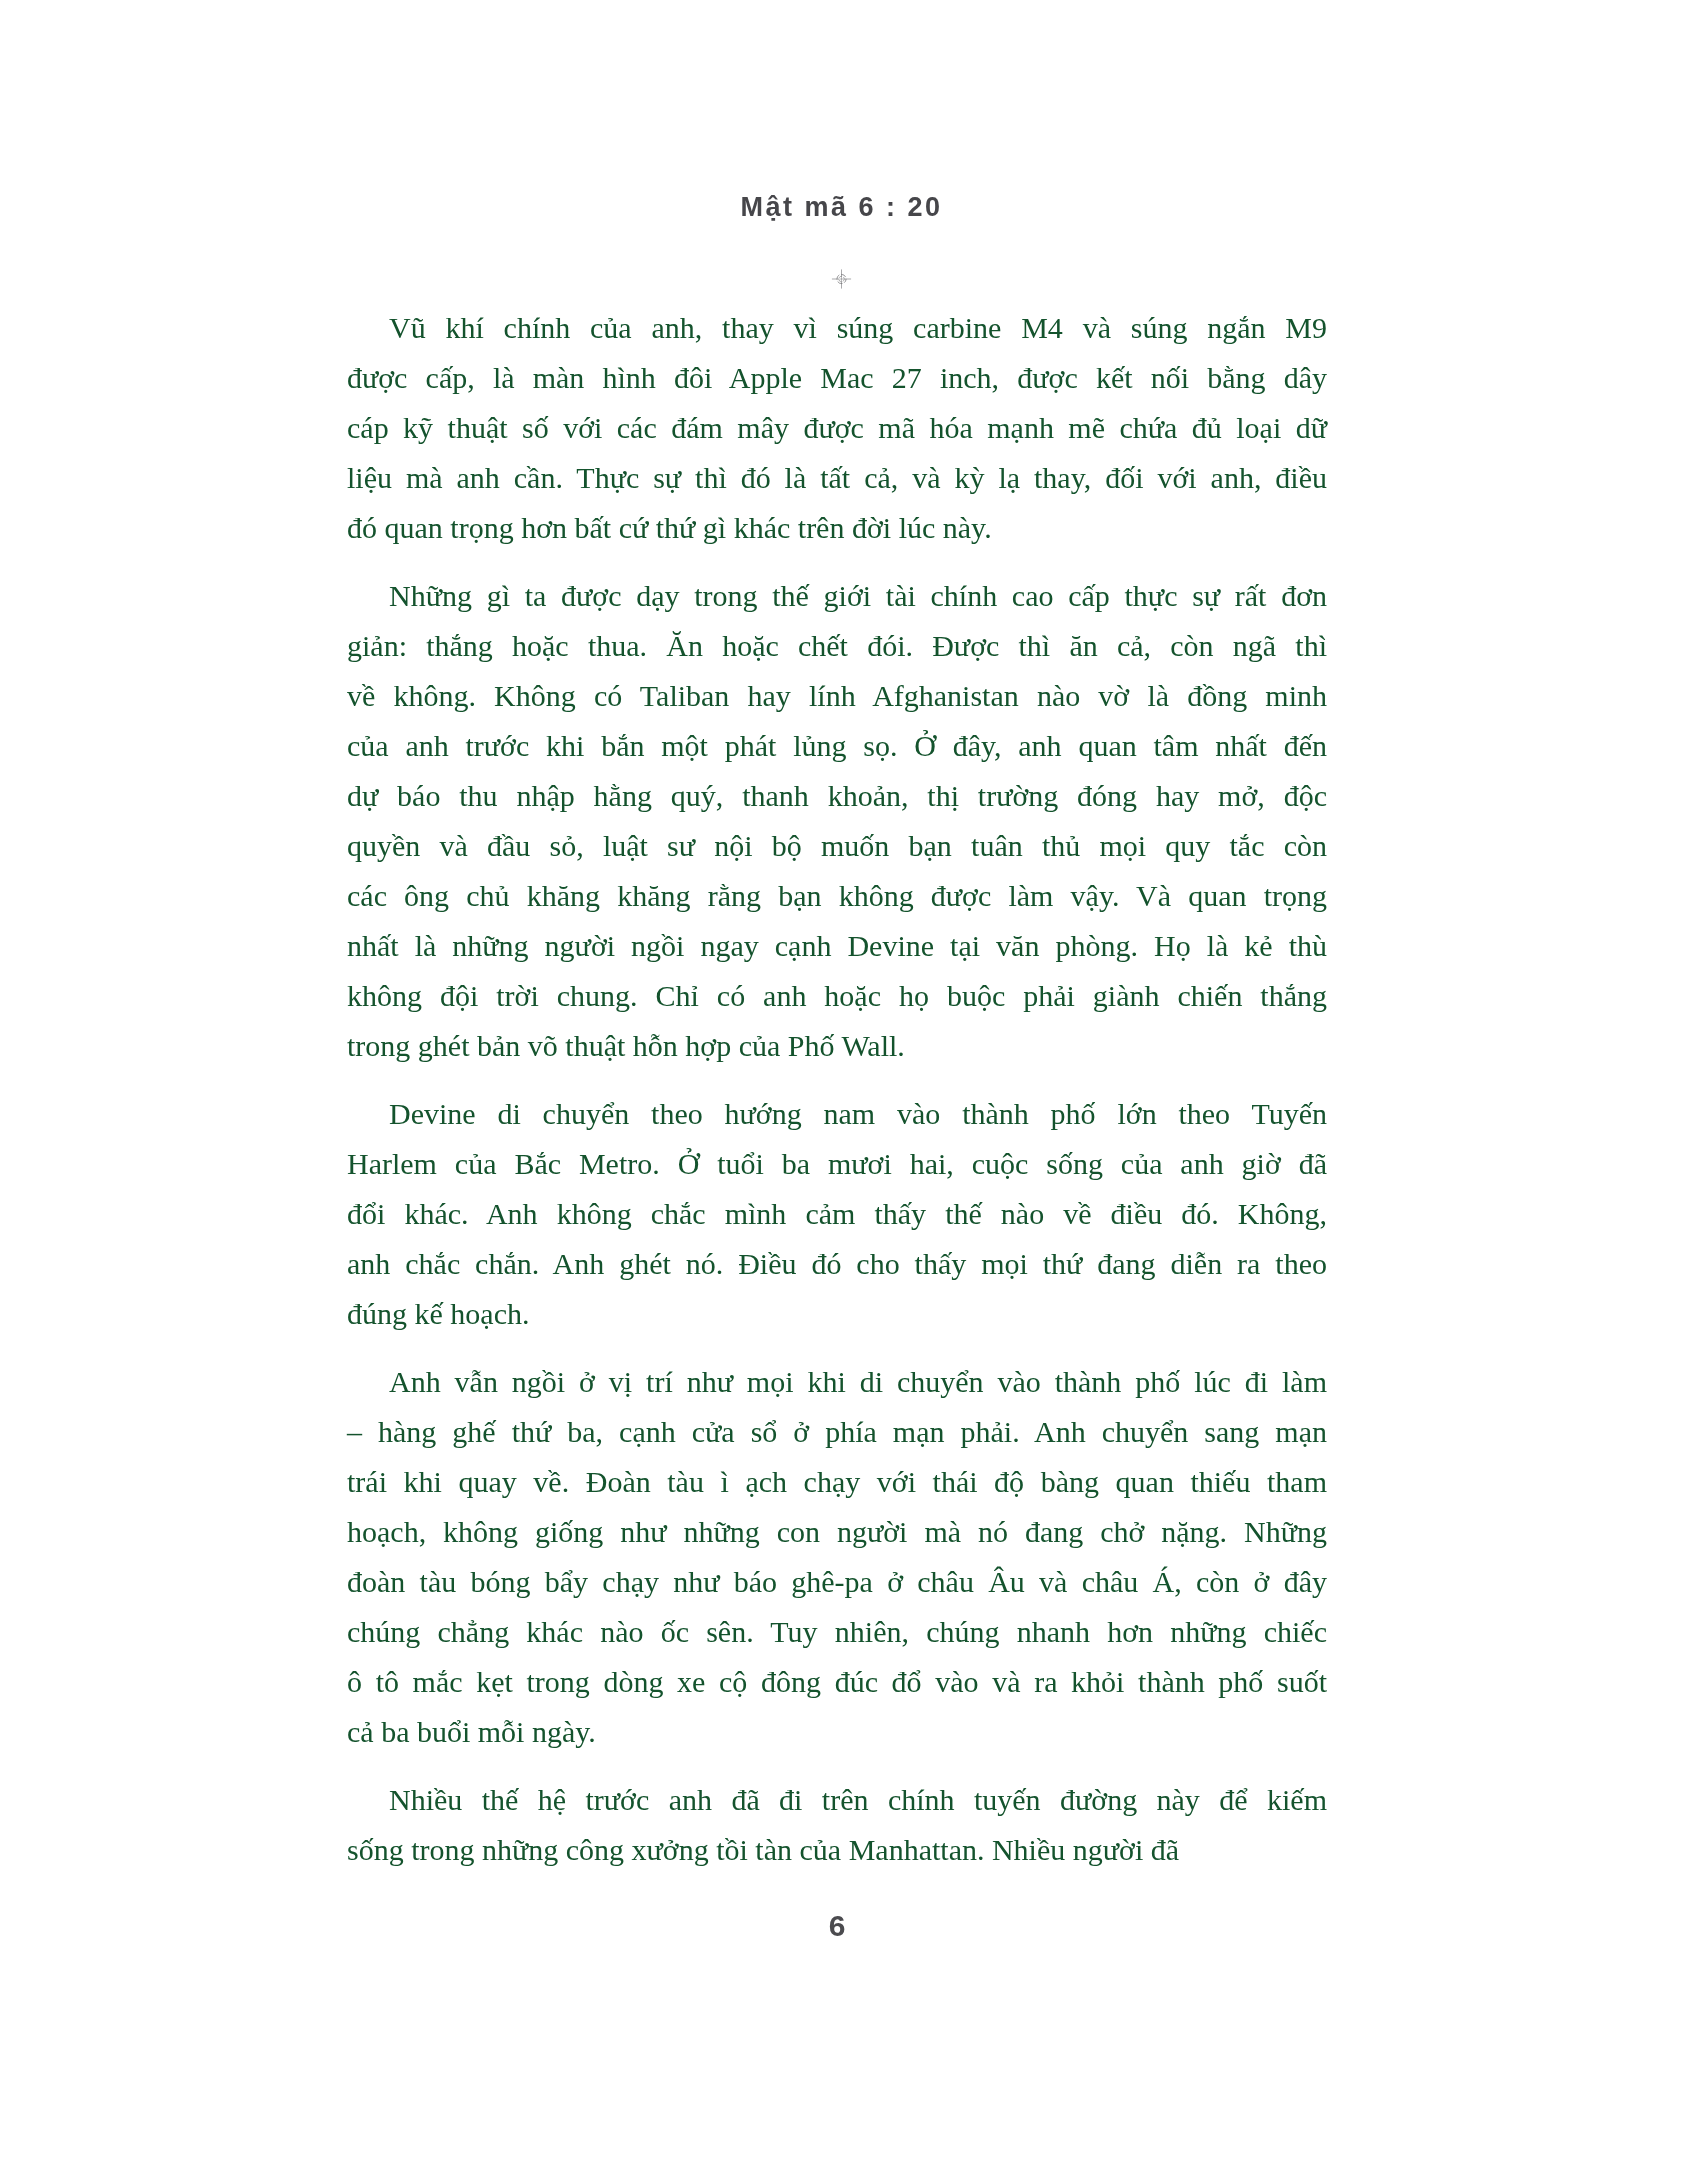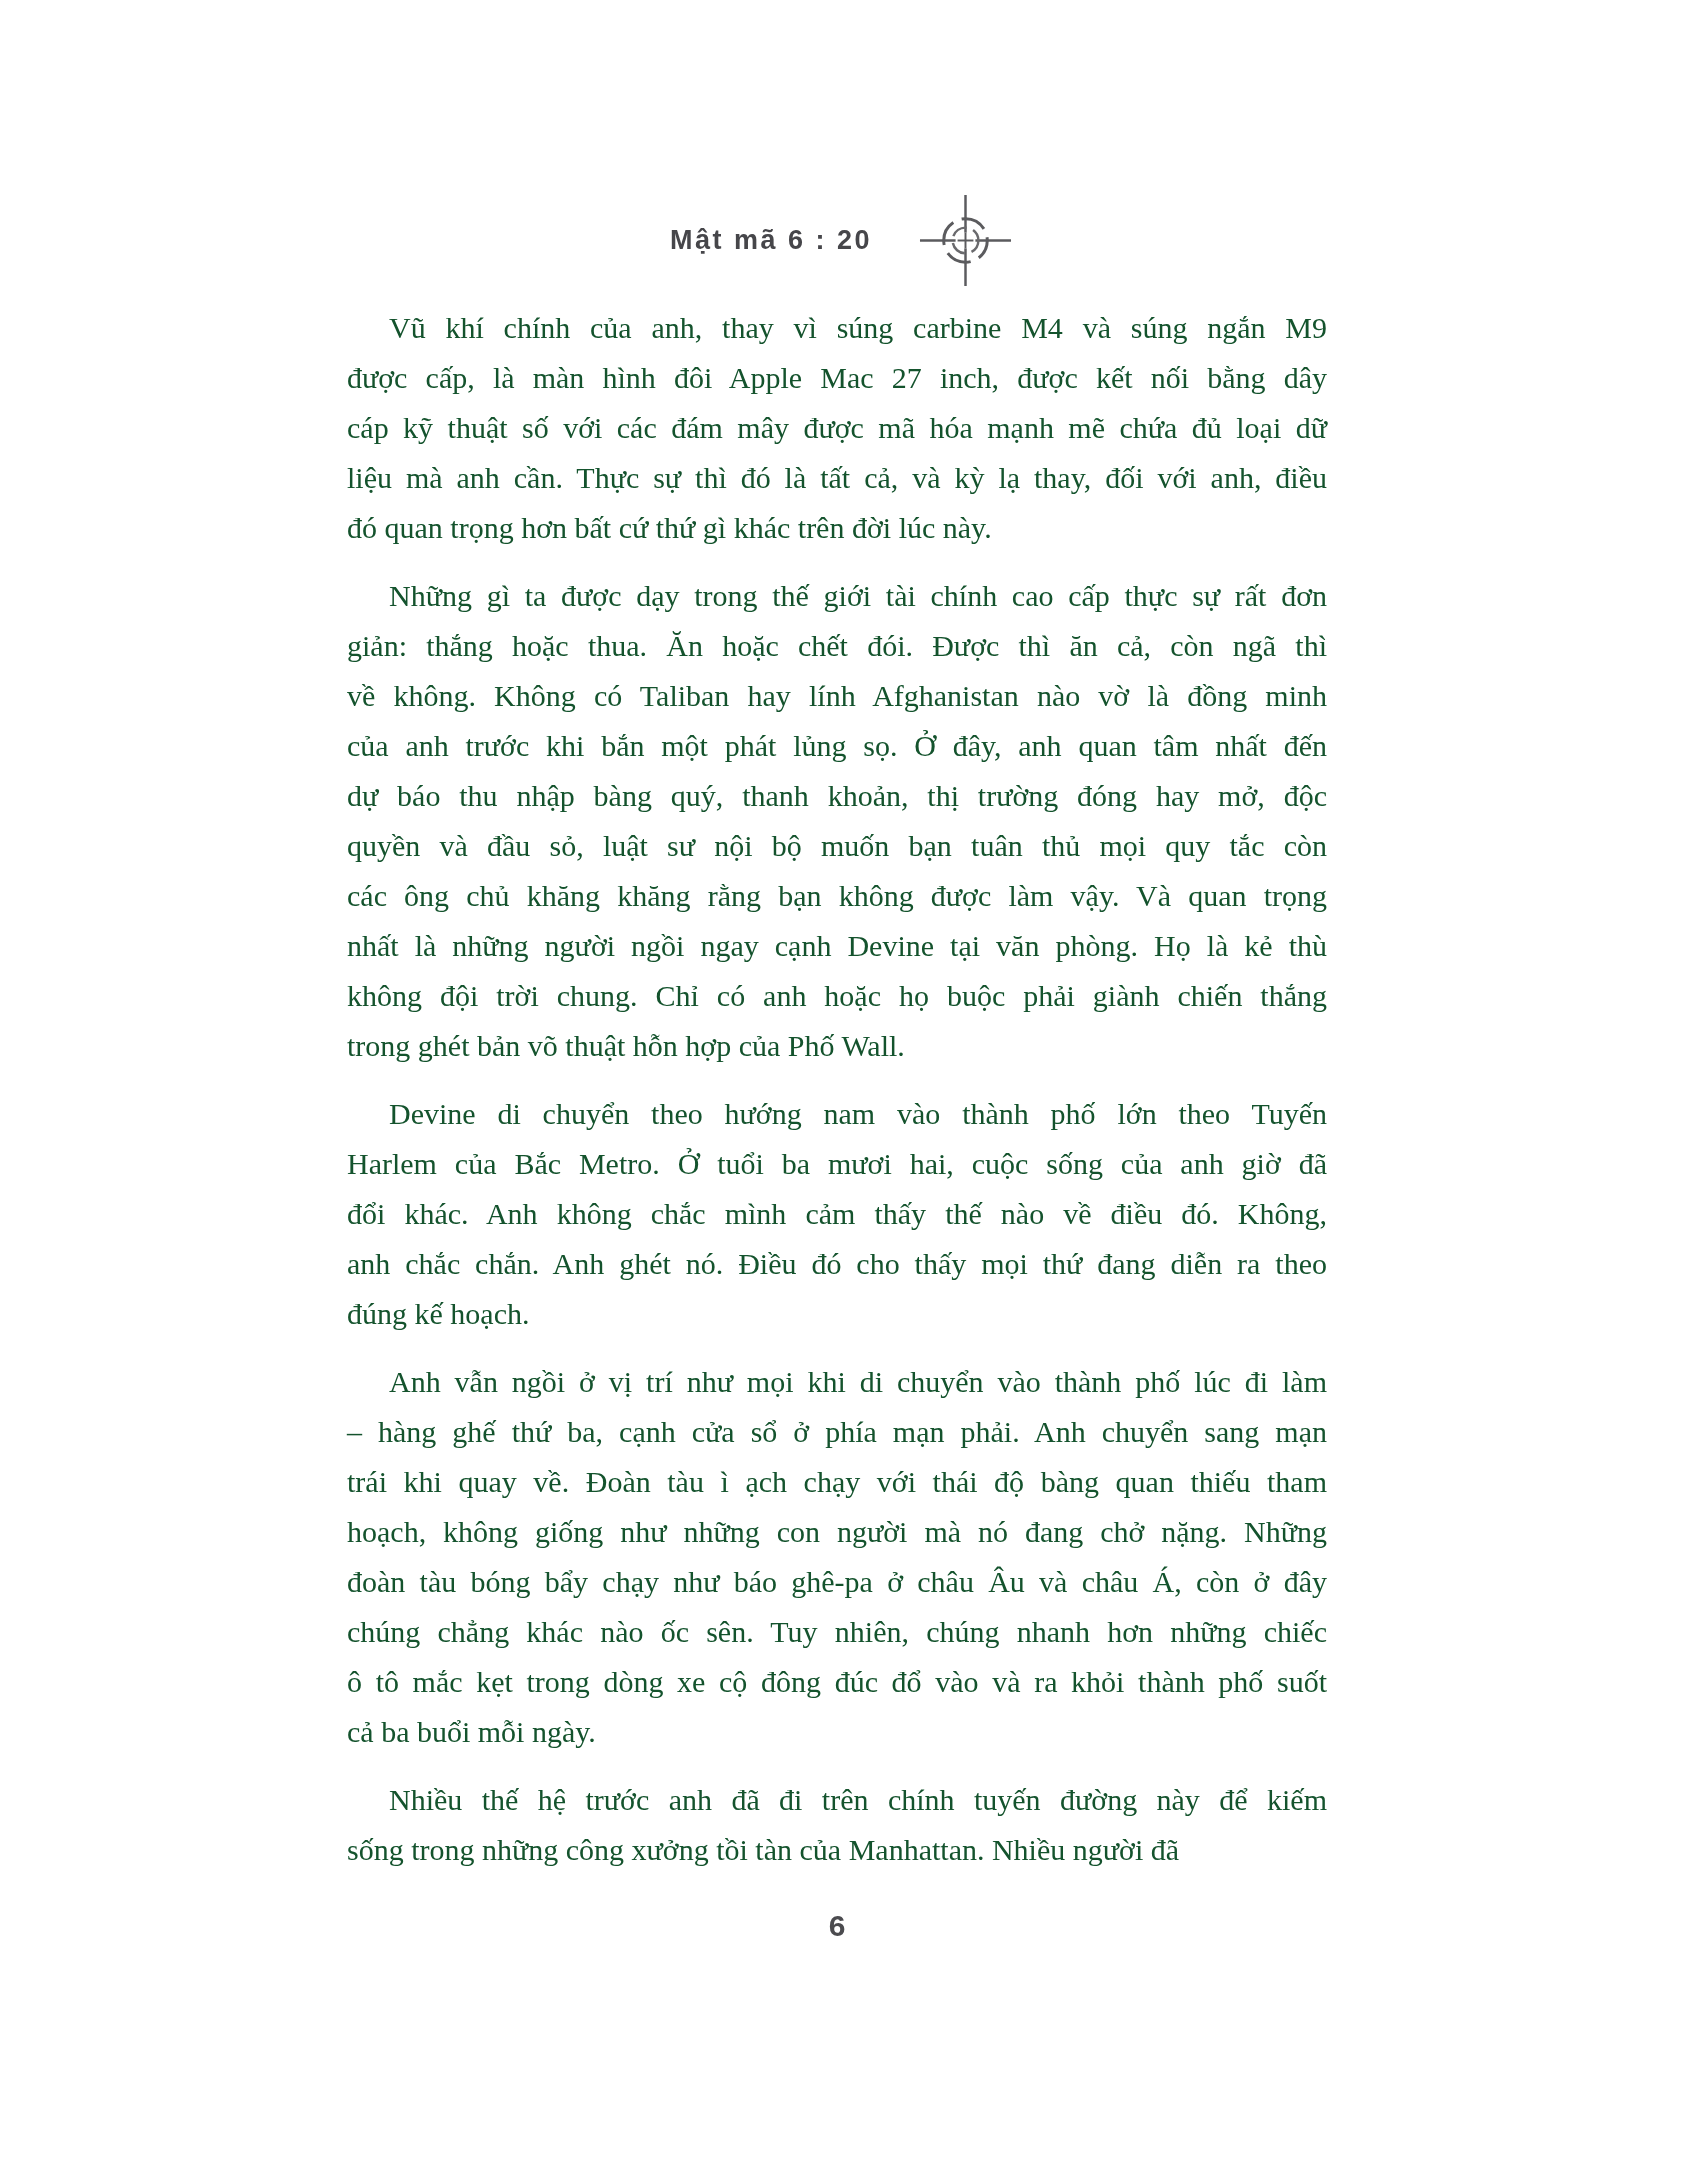--- a/index.html
+++ b/index.html
@@ -5,21 +5,21 @@
   html,body { margin:0; padding:0; background:#ffffff; }
   .page {
     position:relative;
     width:1683px; height:2178px;
     background:#ffffff;
     overflow:hidden;
     font-family:"Liberation Serif", serif;
   }
   .page-header {
     position:absolute; top:192px; left:0; width:100%; height:97px;
-    display:flex; align-items:center; justify-content:center; gap:46px;
+    display:flex; align-items:center; gap:46px;flex-direction:column;
   }
   .header-title {
     font-family:"Liberation Sans", sans-serif;
     font-weight:700;
     font-size:27px;
     letter-spacing:2.5px;
     color:#46464a;
   }
   .crosshair { width:95px; height:95px; }
   .content {
@@ -74,21 +74,21 @@
       <span class="line">cáp kỹ thuật số với các đám mây được mã hóa mạnh mẽ chứa đủ loại dữ</span>
       <span class="line">liệu mà anh cần. Thực sự thì đó là tất cả, và kỳ lạ thay, đối với anh, điều</span>
       <span class="line last">đó quan trọng hơn bất cứ thứ gì khác trên đời lúc này.</span>
     </p>
 
     <p class="para">
       <span class="line first">Những gì ta được dạy trong thế giới tài chính cao cấp thực sự rất đơn</span>
       <span class="line">giản: thắng hoặc thua. Ăn hoặc chết đói. Được thì ăn cả, còn ngã thì</span>
       <span class="line">về không. Không có Taliban hay lính Afghanistan nào vờ là đồng minh</span>
       <span class="line">của anh trước khi bắn một phát lủng sọ. Ở đây, anh quan tâm nhất đến</span>
-      <span class="line">dự báo thu nhập bàng quý, thanh khoản, thị trường đóng hay mở, độc</span>
+      <span class="line">dự báo thu nhập hằng quý, thanh khoản, thị trường đóng hay mở, độc</span>
       <span class="line">quyền và đầu sỏ, luật sư nội bộ muốn bạn tuân thủ mọi quy tắc còn</span>
       <span class="line">các ông chủ khăng khăng rằng bạn không được làm vậy. Và quan trọng</span>
       <span class="line">nhất là những người ngồi ngay cạnh Devine tại văn phòng. Họ là kẻ thù</span>
       <span class="line">không đội trời chung. Chỉ có anh hoặc họ buộc phải giành chiến thắng</span>
       <span class="line last">trong ghét bản võ thuật hỗn hợp của Phố Wall.</span>
     </p>
 
     <p class="para">
       <span class="line first">Devine di chuyển theo hướng nam vào thành phố lớn theo Tuyến</span>
       <span class="line">Harlem của Bắc Metro. Ở tuổi ba mươi hai, cuộc sống của anh giờ đã</span>

